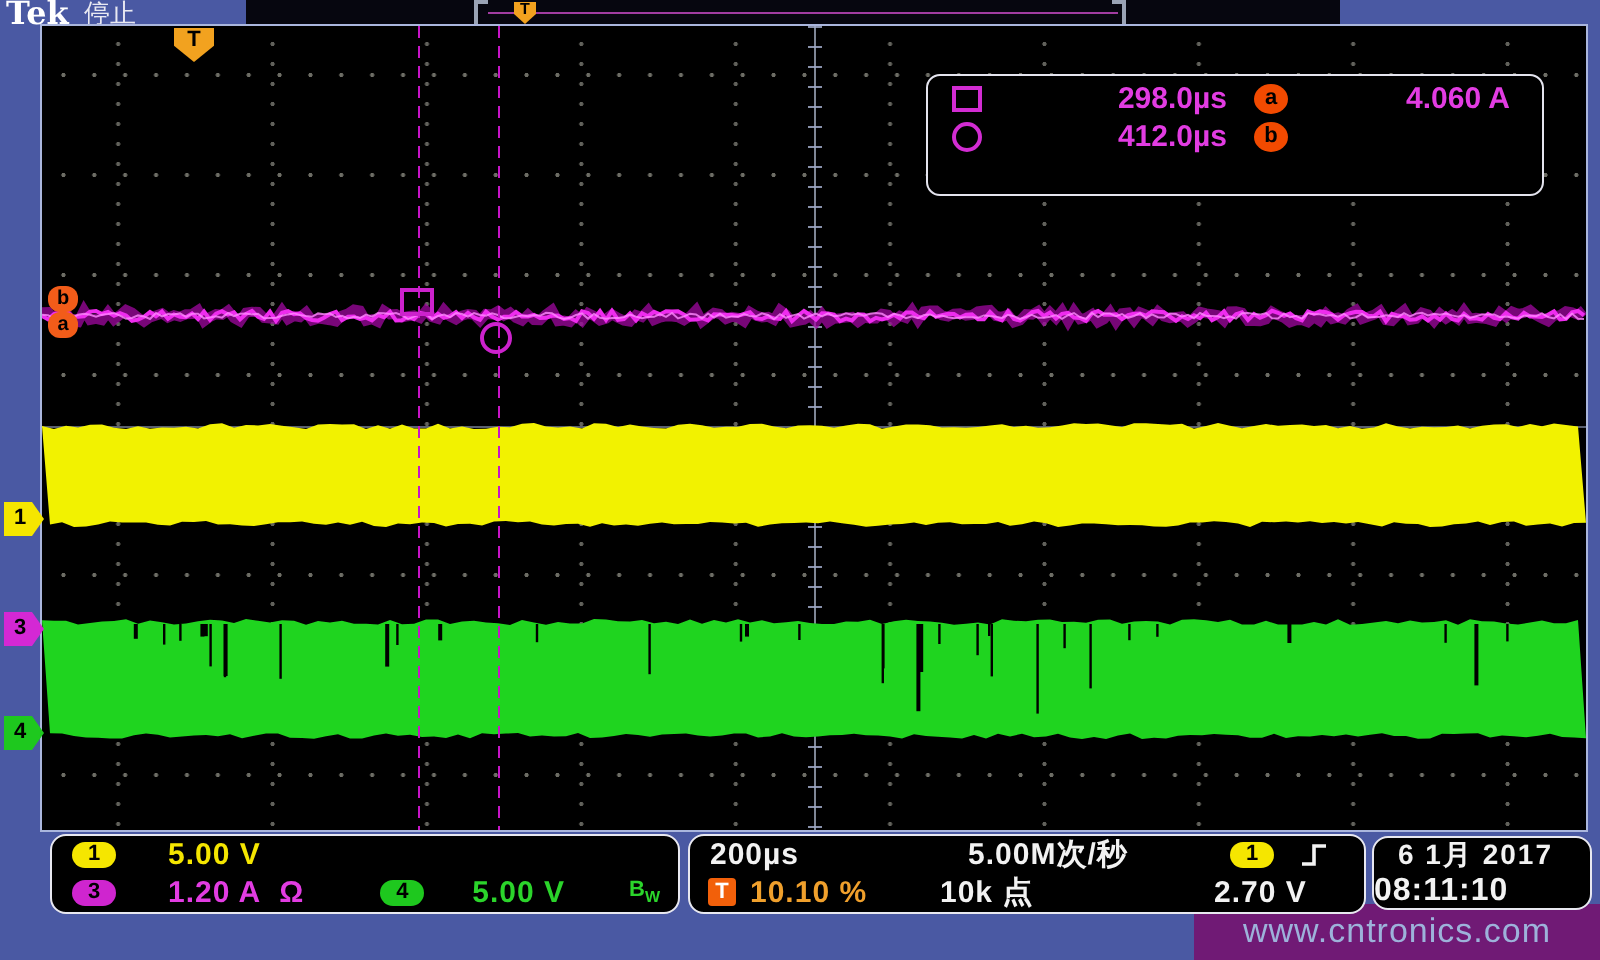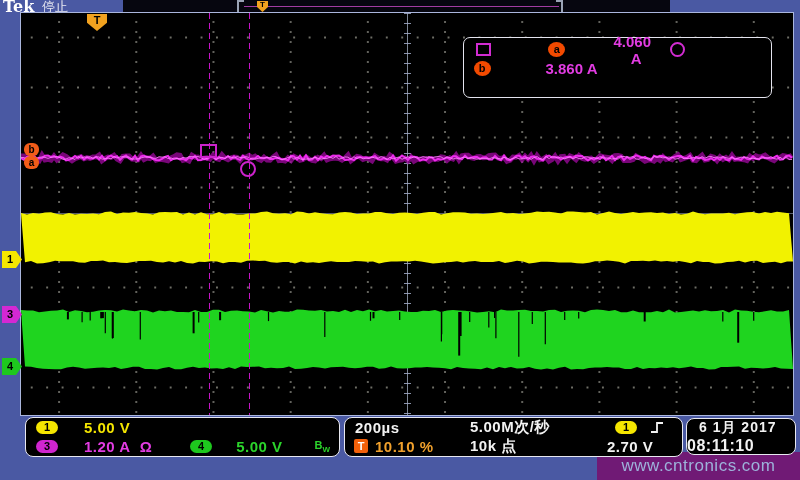--- a/index.html
+++ b/index.html
@@ -164,26 +164,27 @@
   <div class="abs ref-badge" id="refb">b</div>
   <div class="abs ref-badge" id="refa">a</div>
 </div>
 
 <div class="abs ch-marker" id="mark-ch1">1</div>
 <div class="abs ch-marker" id="mark-ch3">3</div>
 <div class="abs ch-marker" id="mark-ch4">4</div>
 
 <div class="abs" id="cursor-box">
   <div class="cur-sym sq"></div>
+  <div class="cur-time">298.0µs</div>
   <div class="cur-badge">a</div>
   <div class="cur-val">4.060 A</div>
 
   <div class="cur-sym ci"></div>
+  <div class="cur-time">412.0µs</div>
   <div class="cur-badge">b</div>
-  <div class="cur-val">3.860 A</div>
 
   <div></div>
   <div></div>
 </div>
 
 <div class="abs bbox" id="box-ch">
   <div class="brow">
     <div class="oval" style="background:#f5e600;margin-left:10px">1</div>
     <span class="lbl y" style="margin-left:26px">5.00 V</span>
   </div>
@@ -193,21 +194,21 @@
     <span class="lbl m" style="margin-left:9px">Ω</span>
     <div class="oval" style="background:#1ec81e;margin-left:38px">4</div>
     <span class="lbl g" style="margin-left:24px">5.00 V</span>
     <span class="bwsym g" style="margin-left:32px"><span>B</span><sub>W</sub></span>
   </div>
 </div>
 
 <div class="abs bbox" id="box-horiz">
   <div class="brow">
     <span class="abs lbl w" style="left:10px">200µs</span>
-    <span class="abs lbl w" style="left:125px">5.00M次/秒</span>
+    <span class="abs lbl w" style="left:139px">5.00M次/秒</span>
     <div class="abs oval" style="left:270px;top:3px;background:#f5e600">1</div>
     <svg class="abs" style="left:304px;top:2px" width="16" height="15">
       <path d="M2 12 H8 V3 H14" stroke="#f2f2f2" stroke-width="1.8" fill="none"></path>
     </svg>
   </div>
   <div class="brow">
     <div class="abs tbadge" style="left:9px;top:2px">T</div>
     <span class="abs lbl o" style="left:30px">10.10 %</span>
     <span class="abs lbl w" style="left:125px">10k 点</span>
     <span class="abs lbl w" style="left:262px">2.70 V</span>

